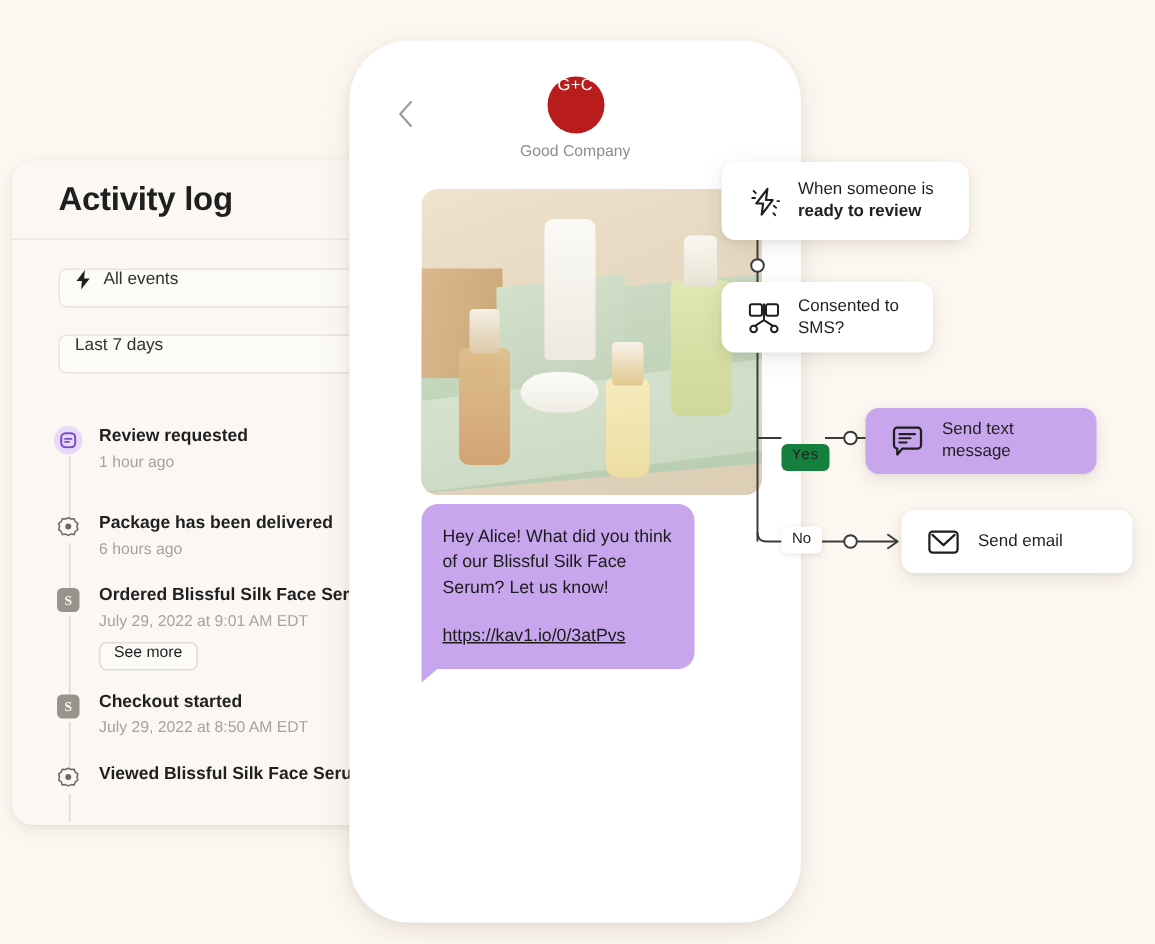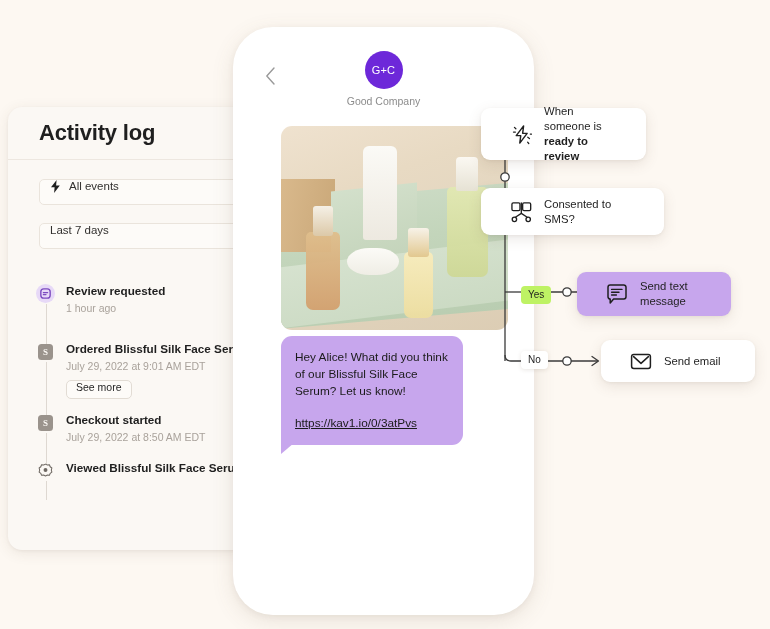--- a/index.html
+++ b/index.html
@@ -98,22 +98,22 @@
     height: 78px; position: relative;
     display: flex; flex-direction: column; align-items: center;
     padding-top: 12px;
   }
   .back-chevron {
     position: absolute; left: 20px; top: 28px;
     width: 11px; height: 11px;
   }
   .avatar {
     width: 38px; height: 38px; border-radius: 50%;
-    background: #6d28d9;
-    display: flex; align-items: center; justify-content: center;
+    background: #b91c1c;
+    display: flex; justify-content: center;
     font-size: 11px; color: #FFFFFF; letter-spacing: 0.2px;
   }
   .company-name { margin-top: 6px; font-size: 10.5px; color: #8C8C8C; }
 
   .product-card {
     position: absolute; left: 36px; top: 87px;
     width: 227px; height: 204px;
     border-radius: 11px; overflow: hidden;
   }
   .prod-bg {
@@ -179,37 +179,37 @@
   }
 
   
   .flow { position: absolute; left: 0; top: 0; width: 770px; height: 629px; pointer-events:none; }
   .flow-card {
     position: absolute;
     background: #FFFFFF;
     border-radius: 9px;
     box-shadow: 0 4px 14px rgba(100,80,60,0.13), 0 1px 3px rgba(100,80,60,0.07);
     display: flex; align-items: center;
-    padding: 0 28px;
+    padding: 0 16px;
   }
   .fc-trigger { left: 481px; top: 108px; width: 165px; height: 52px; }
-  .fc-cond    { left: 481px; top: 188px; width: 183px; height: 47px; }
+  .fc-cond    { left: 481px; top: 188px; width: 141px; height: 47px; }
   .fc-sms     { left: 577px; top: 272px; width: 154px; height: 44px; background: #C7A6ED; }
   .fc-email   { left: 601px; top: 340px; width: 154px; height: 42px; }
   .fc-icon { width: 24px; margin-right: 11px; display:flex; align-items:center; justify-content:center; flex: 0 0 auto; }
   .fc-label { font-size: 11.3px; color: #1F1F1F; line-height: 15px; }
   .fc-label b { font-weight: bold; }
   .branch-chip {
     position: absolute;
     border-radius: 4px;
     font-size: 10px; color: #1F1F1F;
     display:flex; align-items:center; justify-content:center;
     padding: 3px 7px 4px;
   }
-  .chip-yes { left: 521px; top: 286px; background: #bef264; }
+  .chip-yes { left: 521px; top: 296px; background: #15803d; font-family: Liberation Mono, monospace; }
   .chip-no  { left: 521px; top: 351px; background: #FFFFFF; box-shadow: 0 1px 4px rgba(100,80,60,0.14); }
 </style>
 </head>
 <body>
 
 <div class="activity-panel">
 
   <div class="panel-header">
     <div class="panel-title">Activity log</div>
   </div>
@@ -237,20 +237,31 @@
           <svg width="11" height="11" viewBox="0 0 12 12">
             <rect x="0.9" y="0.9" width="10.2" height="10.2" rx="3.2" fill="none" stroke="#7C4BC0" stroke-width="1.5"></rect>
             <path d="M3.6 5 H8.4 M3.6 7.2 H6.6" stroke="#7C4BC0" stroke-width="1.2" stroke-linecap="round"></path>
           </svg>
         </div>
       </div>
       <div class="tl-title">Review requested</div>
       <div class="tl-time">1 hour ago</div>
     </div>
 
+    <div class="tl-item" style="min-height:48px;">
+      <div class="tl-line"></div>
+      <div class="tl-icon">
+        <svg width="15" height="15" viewBox="0 0 16 16">
+          <path d="M8 1.2 L10 2.1 L12.2 1.9 L13 4 L14.8 5.3 L14.2 7.5 L14.8 9.7 L13 11 L12.2 13.1 L10 12.9 L8 13.8 L6 12.9 L3.8 13.1 L3 11 L1.2 9.7 L1.8 7.5 L1.2 5.3 L3 4 L3.8 1.9 L6 2.1 Z" fill="none" stroke="#6E6862" stroke-width="1.1" stroke-linejoin="round"></path>
+          <circle cx="8" cy="7.5" r="2.1" fill="#6E6862"></circle>
+        </svg>
+      </div>
+      <div class="tl-title">Package has been delivered</div>
+      <div class="tl-time">6 hours ago</div>
+    </div>
 
     <div class="tl-item" style="min-height:71px;">
       <div class="tl-line"></div>
       <div class="tl-icon">
         <div class="shop-icon">S</div>
       </div>
       <div class="tl-title">Ordered Blissful Silk Face Serum</div>
       <div class="tl-time">July 29, 2022 at 9:01 AM EDT</div>
       <div class="see-more">See more</div>
     </div>

